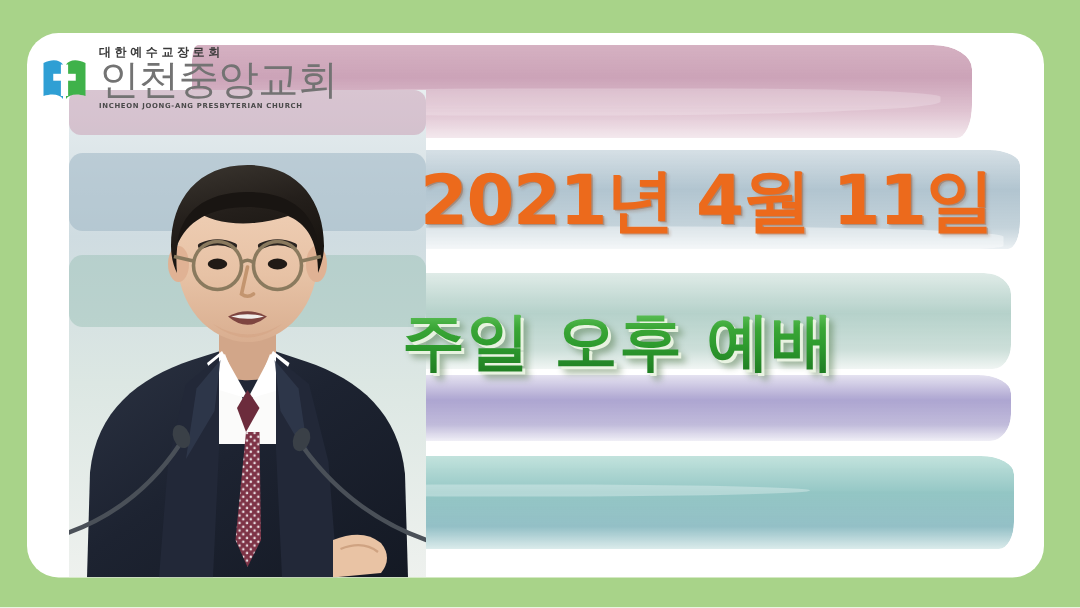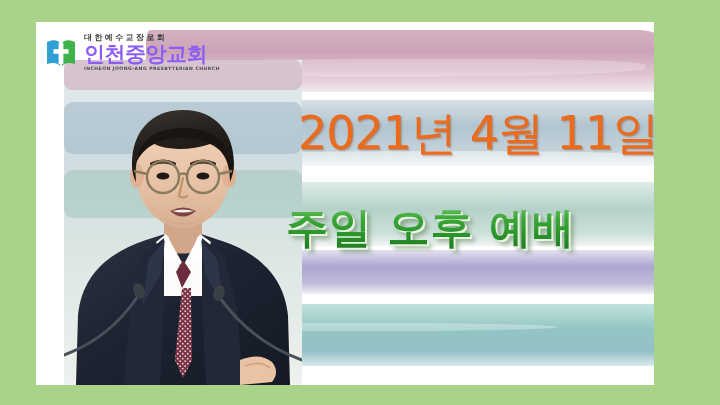--- a/index.html
+++ b/index.html
@@ -19,26 +19,27 @@
     position: relative;
     width: 720px;
     height: 405px;
     background: #a8d389;
     overflow: hidden;
   }
 
   
   .card {
     position: absolute;
-    left: 36px;
+    left: 18px;
     top: 22px;
-    width: 618px;
+    width: 678px;
     height: 363px;
     background: #ffffff;
     overflow: hidden;
+    border-radius: 21px;
   }
 
   
   .band {
     position: absolute;
     pointer-events: none;
   }
 
   .band-pink {
     left: 110px;
@@ -185,23 +186,23 @@
   }
   .logo-kr-top {
     font-size: 8px;
     letter-spacing: 2.4px;
     color: #3a3a3a;
     font-weight: 700;
     margin-bottom: 1px;
     white-space: nowrap;
   }
   .logo-kr-main {
-    font-size: 21px;
-    font-weight: 700;
-    color: #8b5cf6;
+    font-size: 27px;
+    font-weight: 400;
+    color: #737373;
     letter-spacing: -0.5px;
     white-space: nowrap;
     line-height: 1.05;
   }
   .logo-en {
     font-size: 4.6px;
     letter-spacing: 0.45px;
     color: #4a4a4a;
     font-weight: 600;
     margin-top: 2px;
@@ -218,21 +219,21 @@
     overflow: hidden;
   }
 
   
   .date-line {
     position: absolute;
     left: 262px;
     top: 88px;
     width: 410px;
     font-size: 46px;
-    font-weight: 400;
+    font-weight: 700;
     color: #ec6a1c;
     letter-spacing: -1px;
     white-space: nowrap;
     line-height: 1;
     text-shadow:
       1px 1px 0 rgba(140,60,12,0.30),
       2px 2px 2px rgba(120,50,10,0.18);
   }
 
   .service-line {

